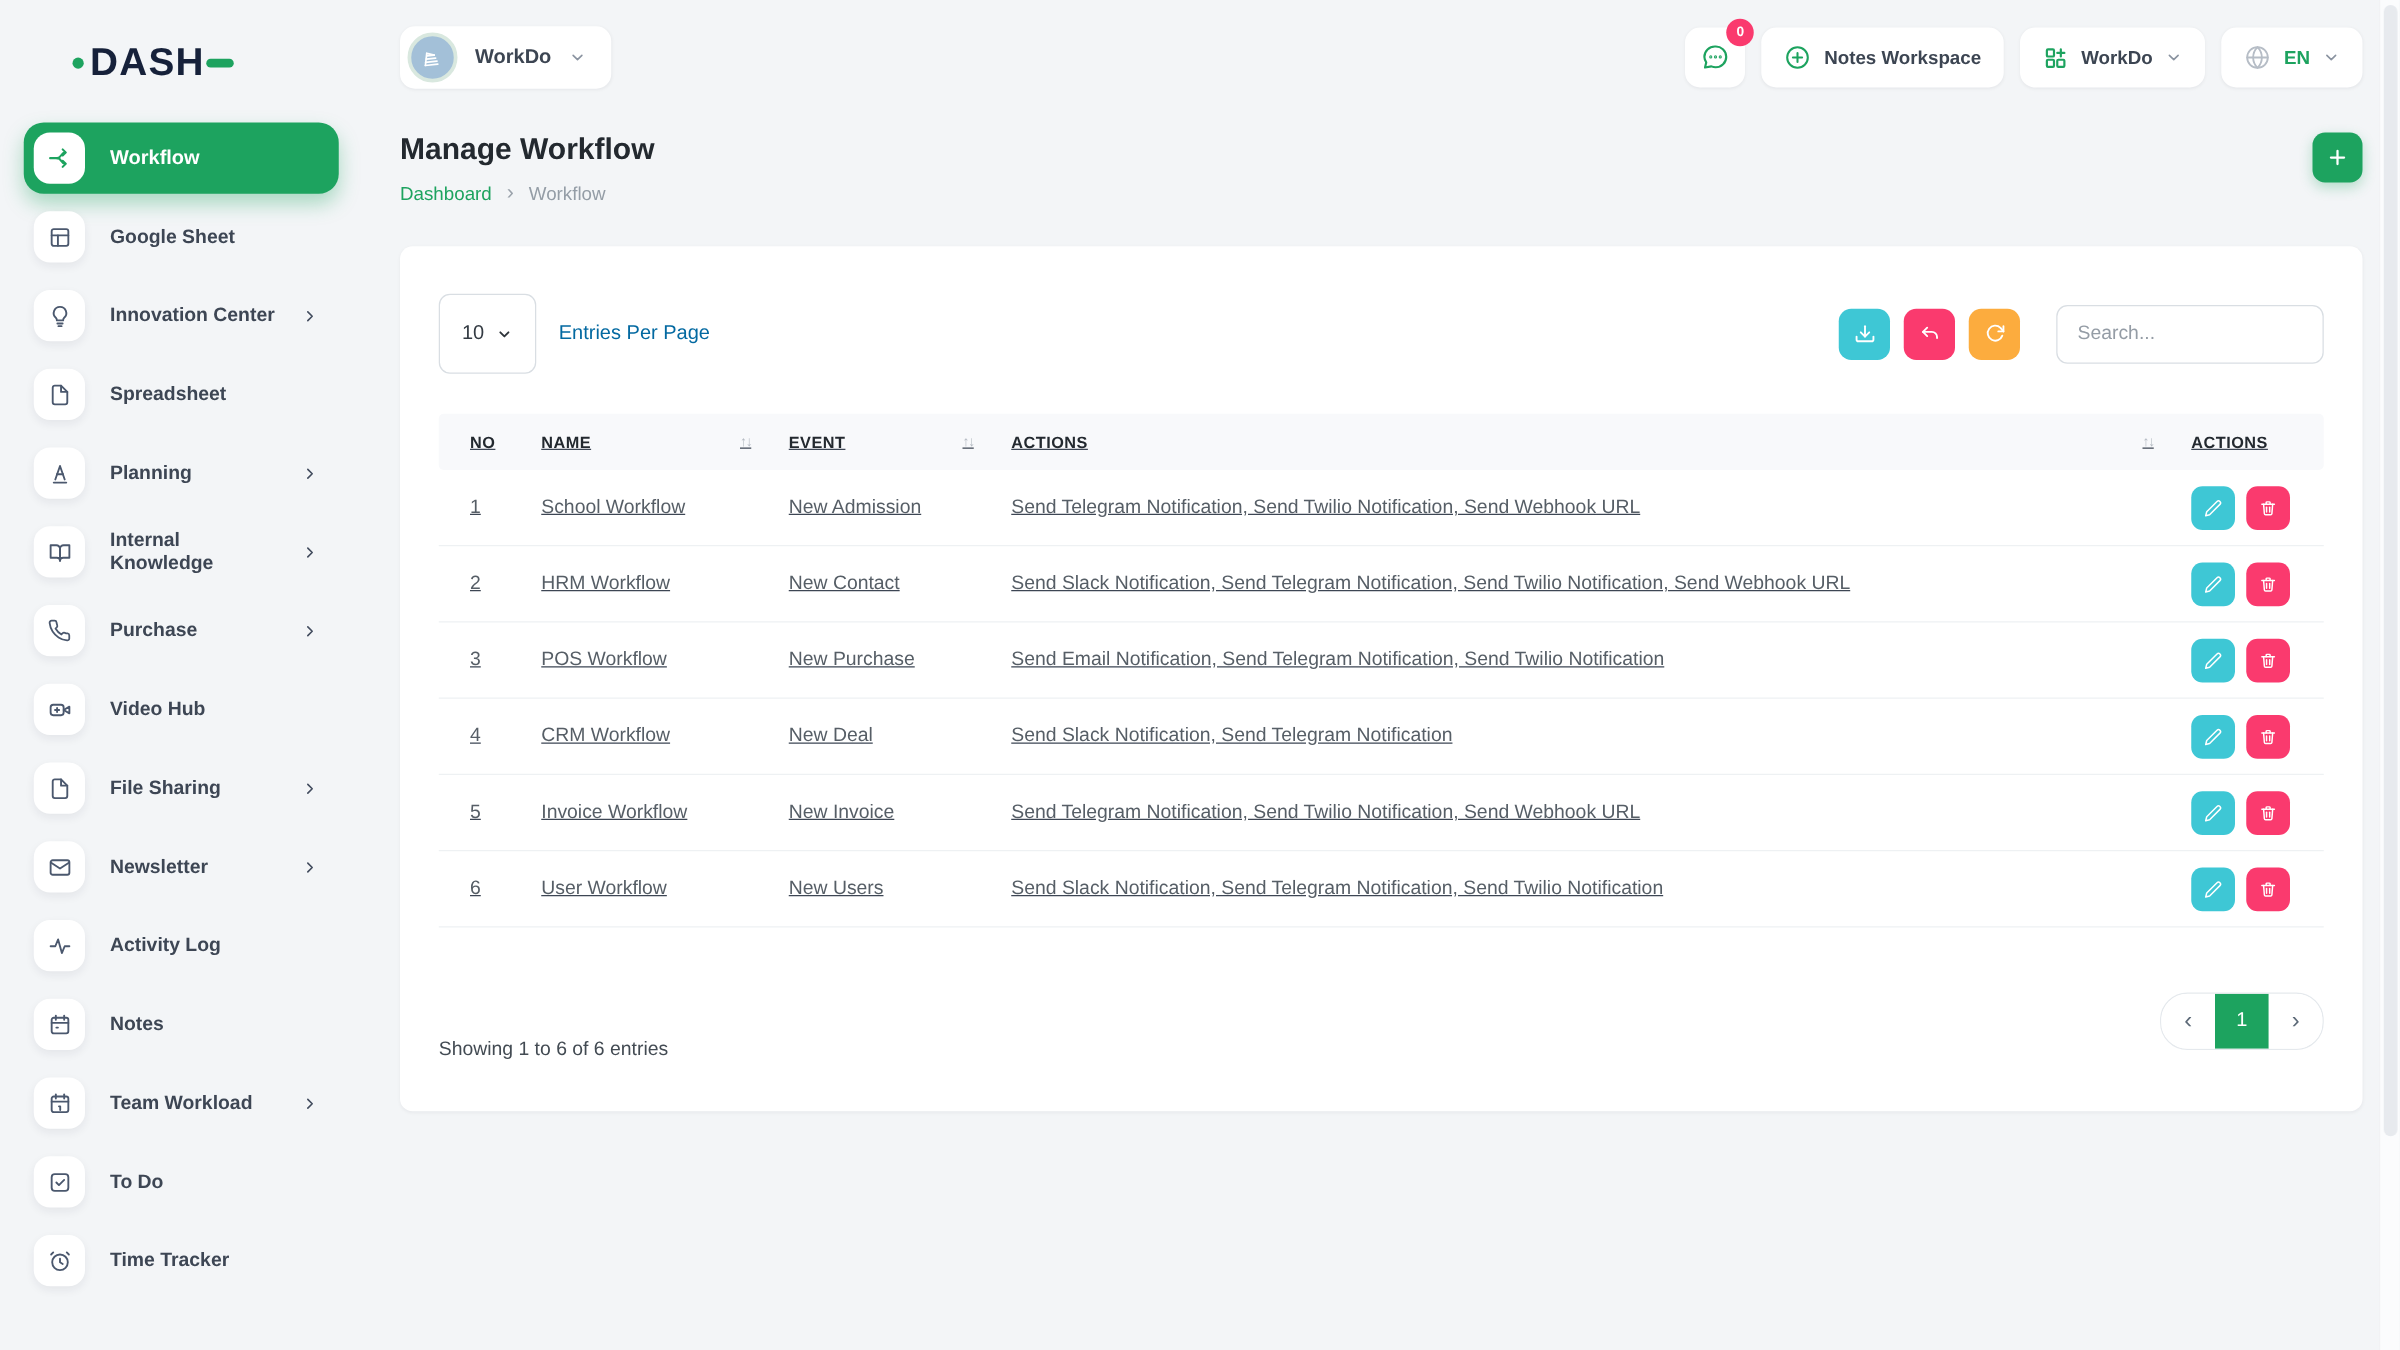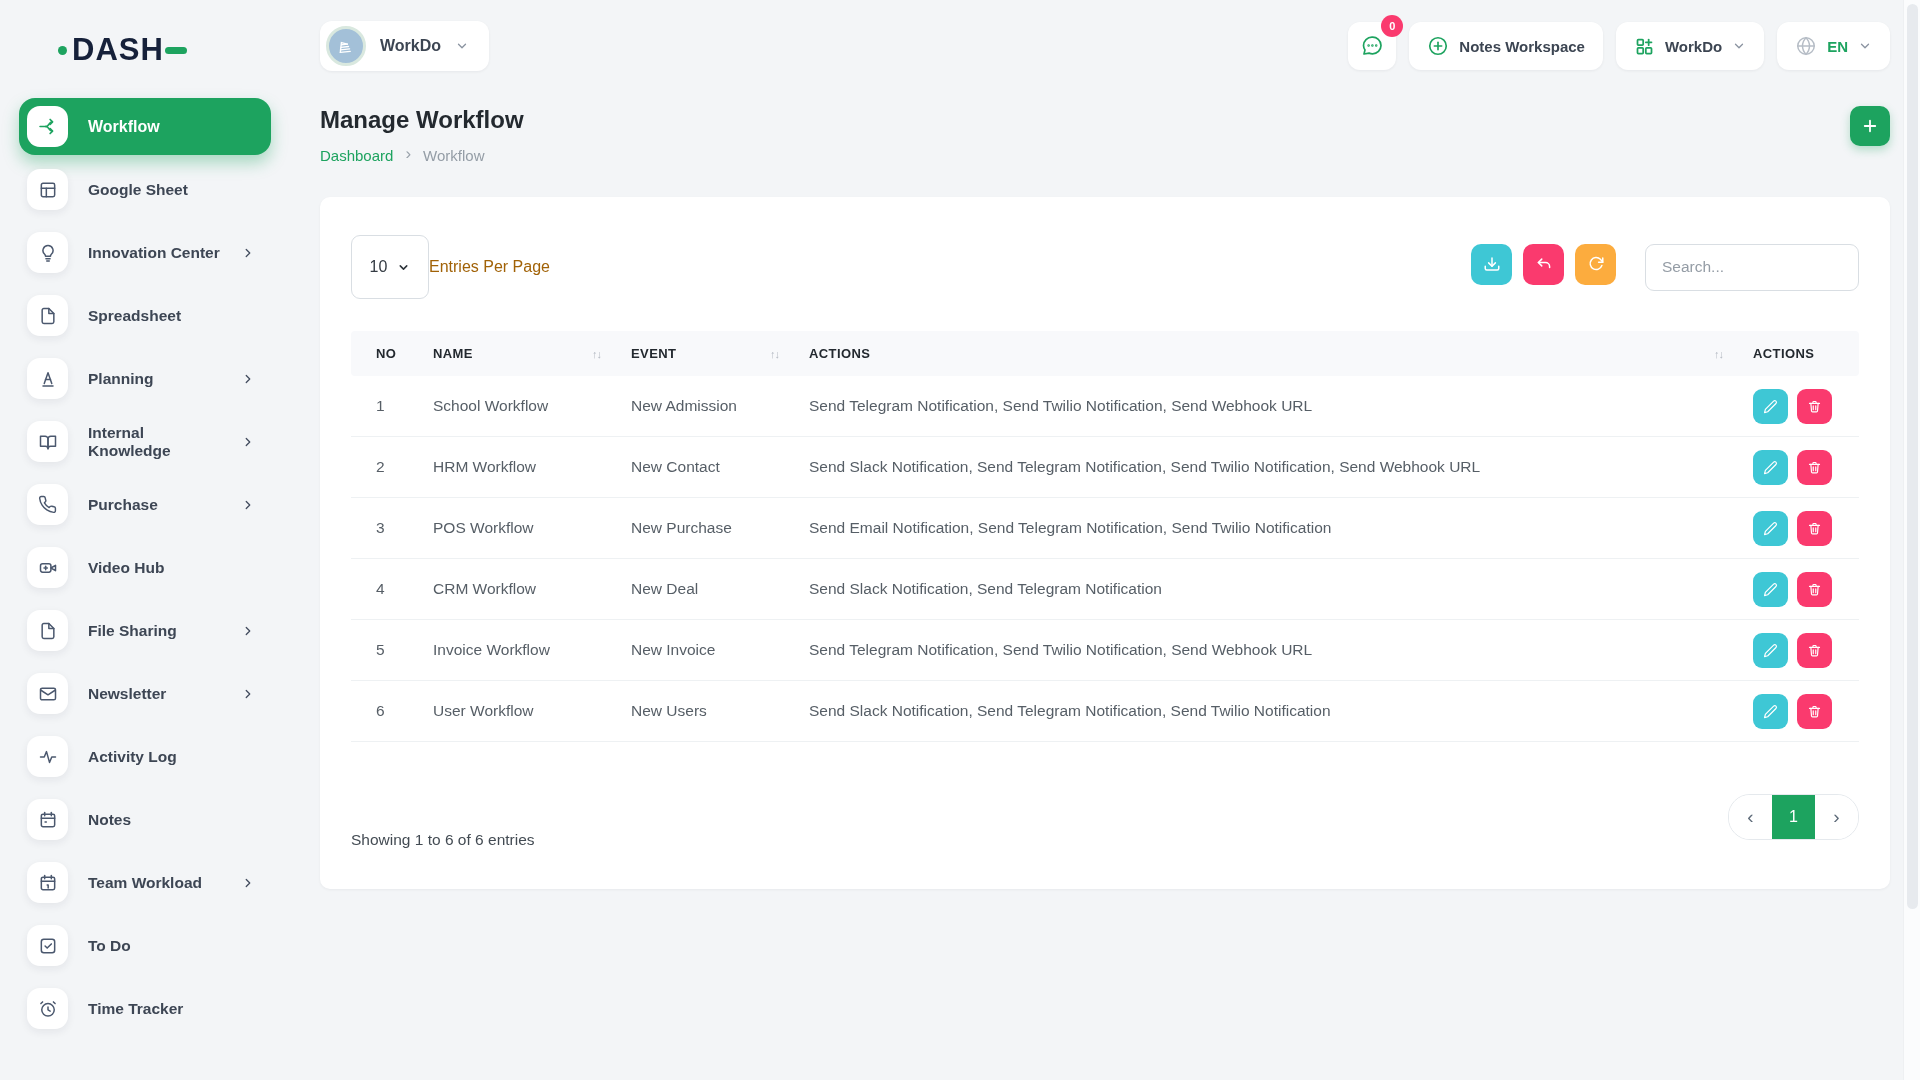--- a/index.html
+++ b/index.html
@@ -49,31 +49,31 @@
   .bc-home { color:var(--green,#1da35f); cursor:pointer; }
   .bc-sep { color:#9aa2ab; font-size:17px; }
   .bc-cur { color:#949da6; }
   .add-btn { width:40px; height:40px; border-radius:10px; background:var(--green,#1da35f); color:#fff; display:grid; place-items:center; border:none; cursor:pointer; box-shadow:0 4px 10px rgba(29,163,95,.3); }
 
   
   .card { margin-top:33px; background:#fff; border-radius:10px; box-shadow:0 1px 3px rgba(16,24,40,.05); padding:38px 31px 40px; }
 
   .card-toolbar { display:flex; align-items:center; }
   .entries-select { height:64px; width:78px; border:1px solid #d9dee3; border-radius:9px; background:#fff; display:flex; align-items:center; justify-content:center; gap:10px; font-size:16px; color:#343b43; cursor:pointer; }
-  .entries-label { font-size:16px; color:#a16207; }
-  .toolbar-right { margin-left:auto; display:flex; gap:11px; }
+  .entries-label { margin-left:18px; font-size:16px; color:#0369a1; }
+  .toolbar-right { margin-left:auto; display:flex; align-items:center; gap:11px; }
   .sq-btn { width:41px; height:41px; border-radius:10px; border:none; display:grid; place-items:center; color:#fff; cursor:pointer; }
   .sq-btn.teal { background:var(--teal,#3ec7d5); }
   .sq-btn.pink { background:var(--pink,#fa3a6e); }
   .sq-btn.orange { background:var(--orange,#fcac3e); }
   .search-input { width:214px; height:47px; margin-left:18px; border:1px solid #d9dee3; border-radius:9px; padding:0 16px; font-size:15.5px; font-family:"Liberation Sans",sans-serif; color:#3d444c; outline:none; background:#fff; }
   .search-input::placeholder { color:#949ca5; }
 
   
-  .table { margin-top:32px; }
+  .table { margin-top:32px;text-decoration:underline; }
   .trow { display:flex; align-items:center; }
   .thead { height:45px; background:#f8f9fb; border-radius:4px; }
   .th { font-size:13px; font-weight:700; letter-spacing:.4px; color:#23292f; text-transform:uppercase; display:flex; align-items:center; justify-content:space-between; }
   .sort { font-size:11px; color:#b4bac2; letter-spacing:-1px; padding-right:6px; cursor:pointer; }
   .tbody-row { height:61px; border-bottom:1px solid #eef1f3; font-size:15.5px; color:#565e66; }
   .cell { padding:0 12px; }
   .col-no { width:70px; padding-left:25px; flex-shrink:0; }
   .col-name { width:198px; flex-shrink:0; }
   .col-event { width:178px; flex-shrink:0; }
   .col-actions { flex:1; min-width:0; }

